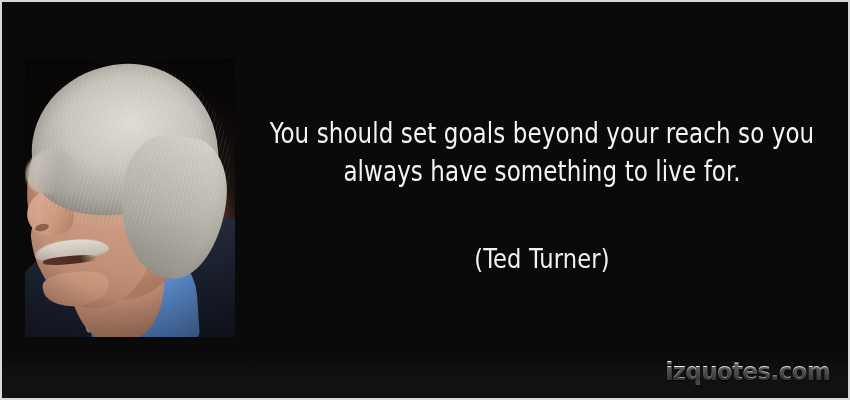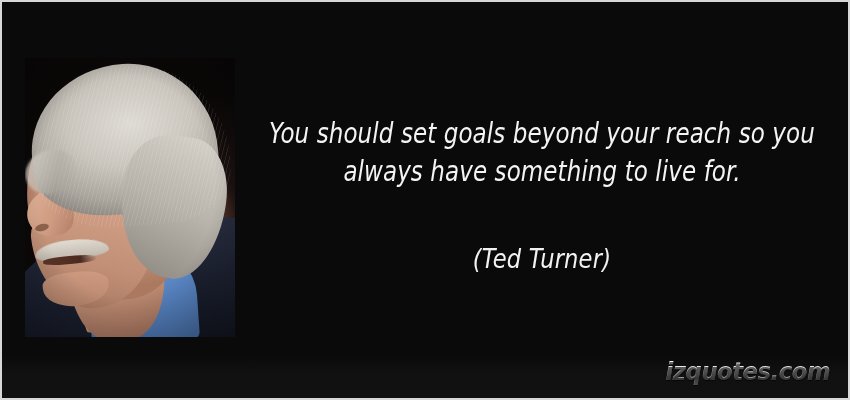--- a/index.html
+++ b/index.html
@@ -23,21 +23,20 @@
   }
 
   .quote-canvas {
     position: absolute;
     left: 0;
     top: 0;
     width: 846px;
     height: 396px;
     background: #0a0a0a;
     overflow: hidden;
-    font-style: italic;
   }
 
   
   .portrait-frame {
     position: absolute;
     left: 23px;
     top: 56px;
     width: 210px;
     height: 279px;
     overflow: hidden;

